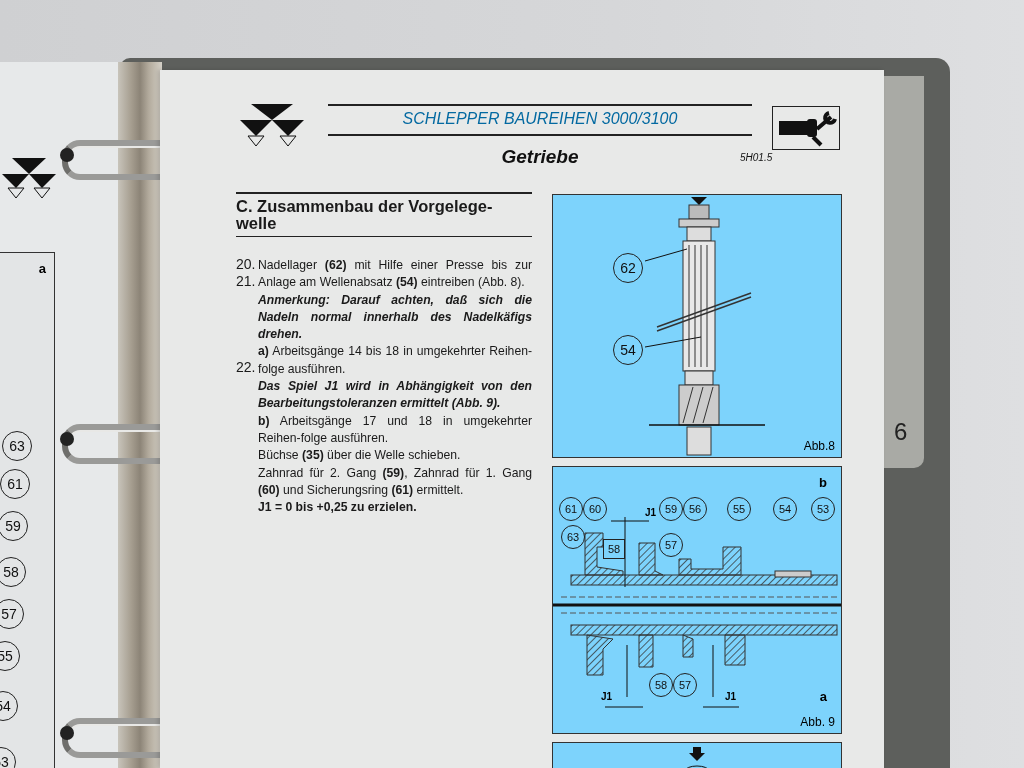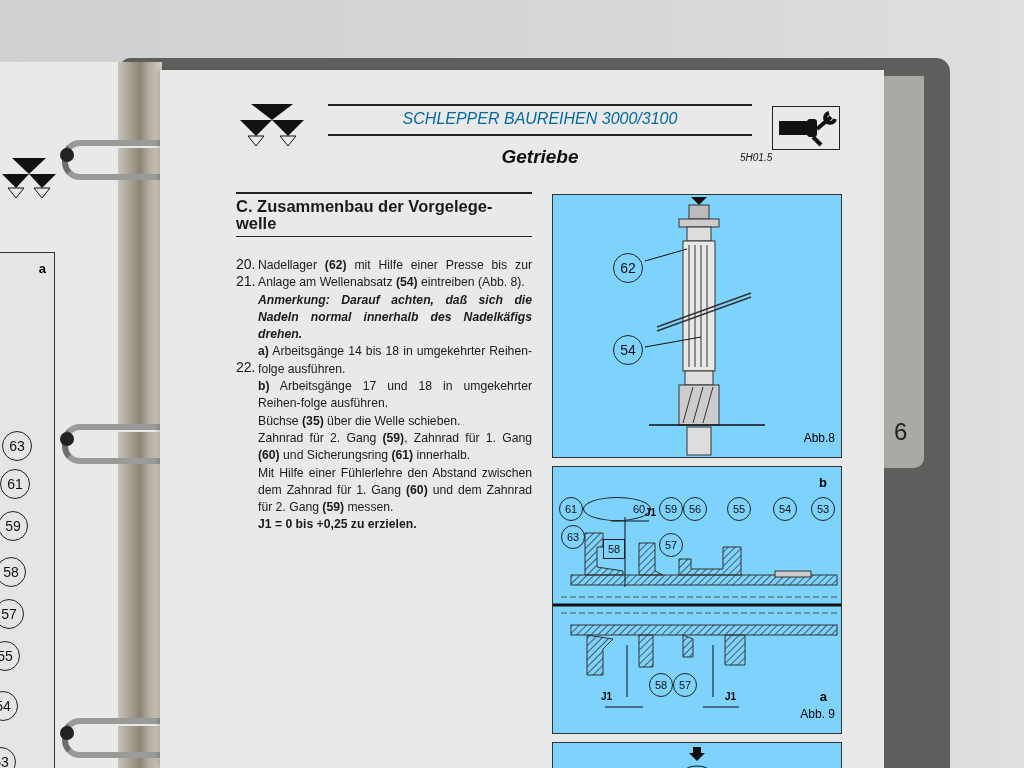--- a/index.html
+++ b/index.html
@@ -25,21 +25,21 @@
   .page-code{position:absolute;left:580px;top:82px;font-style:italic;font-size:10px;color:#111;}
   .text-col{position:absolute;left:76px;top:122px;width:296px;font-size:12.2px;line-height:17.3px;color:#1a1a1a;}
   .text-col .rule{height:1.5px;background:#222;margin:0 0 0 0;}
   .heading{font-weight:bold;font-size:16.5px;line-height:17px;margin:4px 0 4px 0;}
   .step{position:relative;padding-left:22px;}
   .step .num{position:absolute;left:0;top:8px;font-size:14px;margin-top:8px;}
   .bold{font-weight:bold;}
   .bi{font-weight:bold;font-style:italic;}
   .just{text-align:justify;}
   .fig{position:absolute;border:1.5px solid #333;background:#7dd3fc;}
-  .fig-cap{position:absolute;right:6px;bottom:12px;font-size:12px;margin-top:46px;}
+  .fig-cap{position:absolute;right:6px;bottom:4px;font-size:12px;margin-top:46px;}
   .fig-letter{position:absolute;font-weight:bold;font-size:13px;}
 </style>
 </head>
 <body>
 
 <div class="bg-wall"></div>
 <div class="binder-cover"></div>
 <div class="tab-sheet"></div>
 <div class="tab-number">6</div>
 
@@ -115,24 +115,24 @@
 
     <div class="step just">
       <span class="num">21.</span>
       <span>Nadellager </span><span class="bold">(62)</span><span> mit Hilfe einer Presse bis zur Anlage am Wellenabsatz </span><span class="bold">(54)</span><span> eintreiben (Abb. 8).</span>
       <div class="bi">Anmerkung: Darauf achten, daß sich die Nadeln normal innerhalb des Nadelkäfigs drehen.</div>
     </div>
 
     <div class="step just">
       <span class="num">22.</span>
       <span class="bold">a)</span> <span>Arbeitsgänge 14 bis 18 in umgekehrter Reihen-folge ausführen.</span>
+      <div class="bi">Das Spiel J1 wird in Abhängigkeit von den Bearbeitungstoleranzen ermittelt (Abb. 9).</div>
       <div><span class="bold">b)</span> <span>Arbeitsgänge 17 und 18 in umgekehrter Reihen-folge ausführen.</span></div>
       <div><span>Büchse </span><span class="bold">(35)</span><span> über die Welle schieben.</span></div>
-      <div><span>Zahnrad für 2. Gang </span><span class="bold">(59)</span><span>, Zahnrad für 1. Gang </span><span class="bold">(60)</span><span> und Sicherungsring </span><span class="bold">(61)</span><span> innerhalb.</span></div>
-      <div><span>Mit Hilfe einer Fühlerlehre den Abstand zwischen dem Zahnrad für 1. Gang </span><span class="bold">(60)</span><span> und dem Zahnrad für 2. Gang </span><span class="bold">(59)</span><span> messen.</span></div>
+      <div><span>Zahnrad für 2. Gang </span><span class="bold">(59)</span><span>, Zahnrad für 1. Gang </span><span class="bold">(60)</span><span> und Sicherungsring </span><span class="bold">(61)</span><span> ermittelt.</span></div>
       <div class="bold">J1 = 0 bis +0,25 zu erzielen.</div>
       
       
     </div>
   </div>
 
   <div class="fig" style="left:392px;top:124px;width:288px;height:262px;">
     <svg width="288" height="262" viewBox="0 0 288 262">
       <polygon points="138,2 154,2 146,10" fill="#111"></polygon>
       <rect x="136" y="10" width="20" height="14" fill="#bbb" stroke="#333"></rect>
@@ -189,21 +189,21 @@
       <g stroke="#111" stroke-width="1">
         <line x1="72" y1="50" x2="72" y2="120"></line>
           <line x1="74" y1="230" x2="74" y2="178"></line>
         <line x1="160" y1="230" x2="160" y2="178"></line>
         <line x1="58" y1="54" x2="96" y2="54"></line>
         <line x1="52" y1="240" x2="90" y2="240"></line>
         <line x1="150" y1="240" x2="186" y2="240"></line>
       </g>
     </svg>
     <div class="callout" style="left:6px;top:30px;width:22px;height:22px;font-size:11px;">61</div>
-    <div class="callout" style="left:30px;top:30px;width:22px;height:22px;font-size:11px;padding-left:44px;">60</div>
+    <div class="callout" style="left:30px;top:30px;width:22px;height:22px;font-size:11px;">60</div>
     <div class="callout" style="left:8px;top:58px;width:22px;height:22px;font-size:11px;">63</div>
     <div class="callout" style="left:50px;top:72px;width:20px;height:18px;border-radius:0;font-size:11px;">58</div>
     <div class="callout" style="left:106px;top:30px;width:22px;height:22px;font-size:11px;">59</div>
     <div class="callout" style="left:106px;top:66px;width:22px;height:22px;font-size:11px;">57</div>
     <div class="callout" style="left:130px;top:30px;width:22px;height:22px;font-size:11px;">56</div>
     <div class="callout" style="left:174px;top:30px;width:22px;height:22px;font-size:11px;">55</div>
     <div class="callout" style="left:220px;top:30px;width:22px;height:22px;font-size:11px;">54</div>
     <div class="callout" style="left:258px;top:30px;width:22px;height:22px;font-size:11px;">53</div>
     <div class="callout" style="left:96px;top:206px;width:22px;height:22px;font-size:11px;">58</div>
     <div class="callout" style="left:120px;top:206px;width:22px;height:22px;font-size:11px;">57</div>

